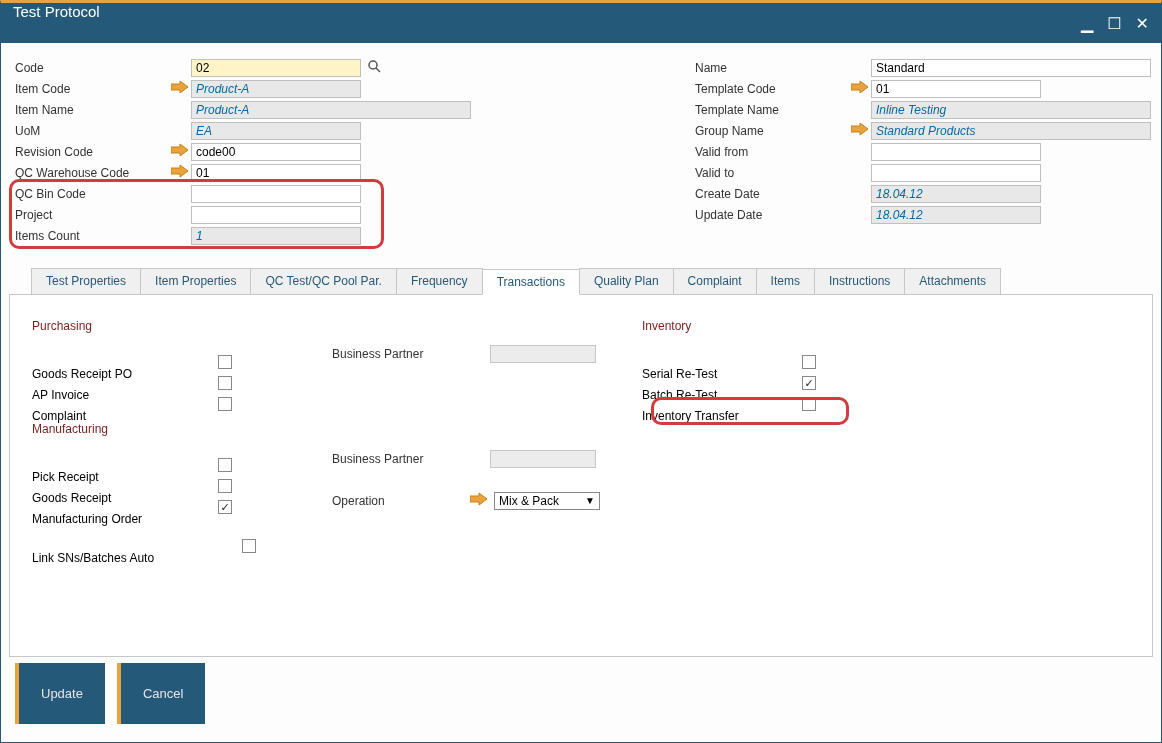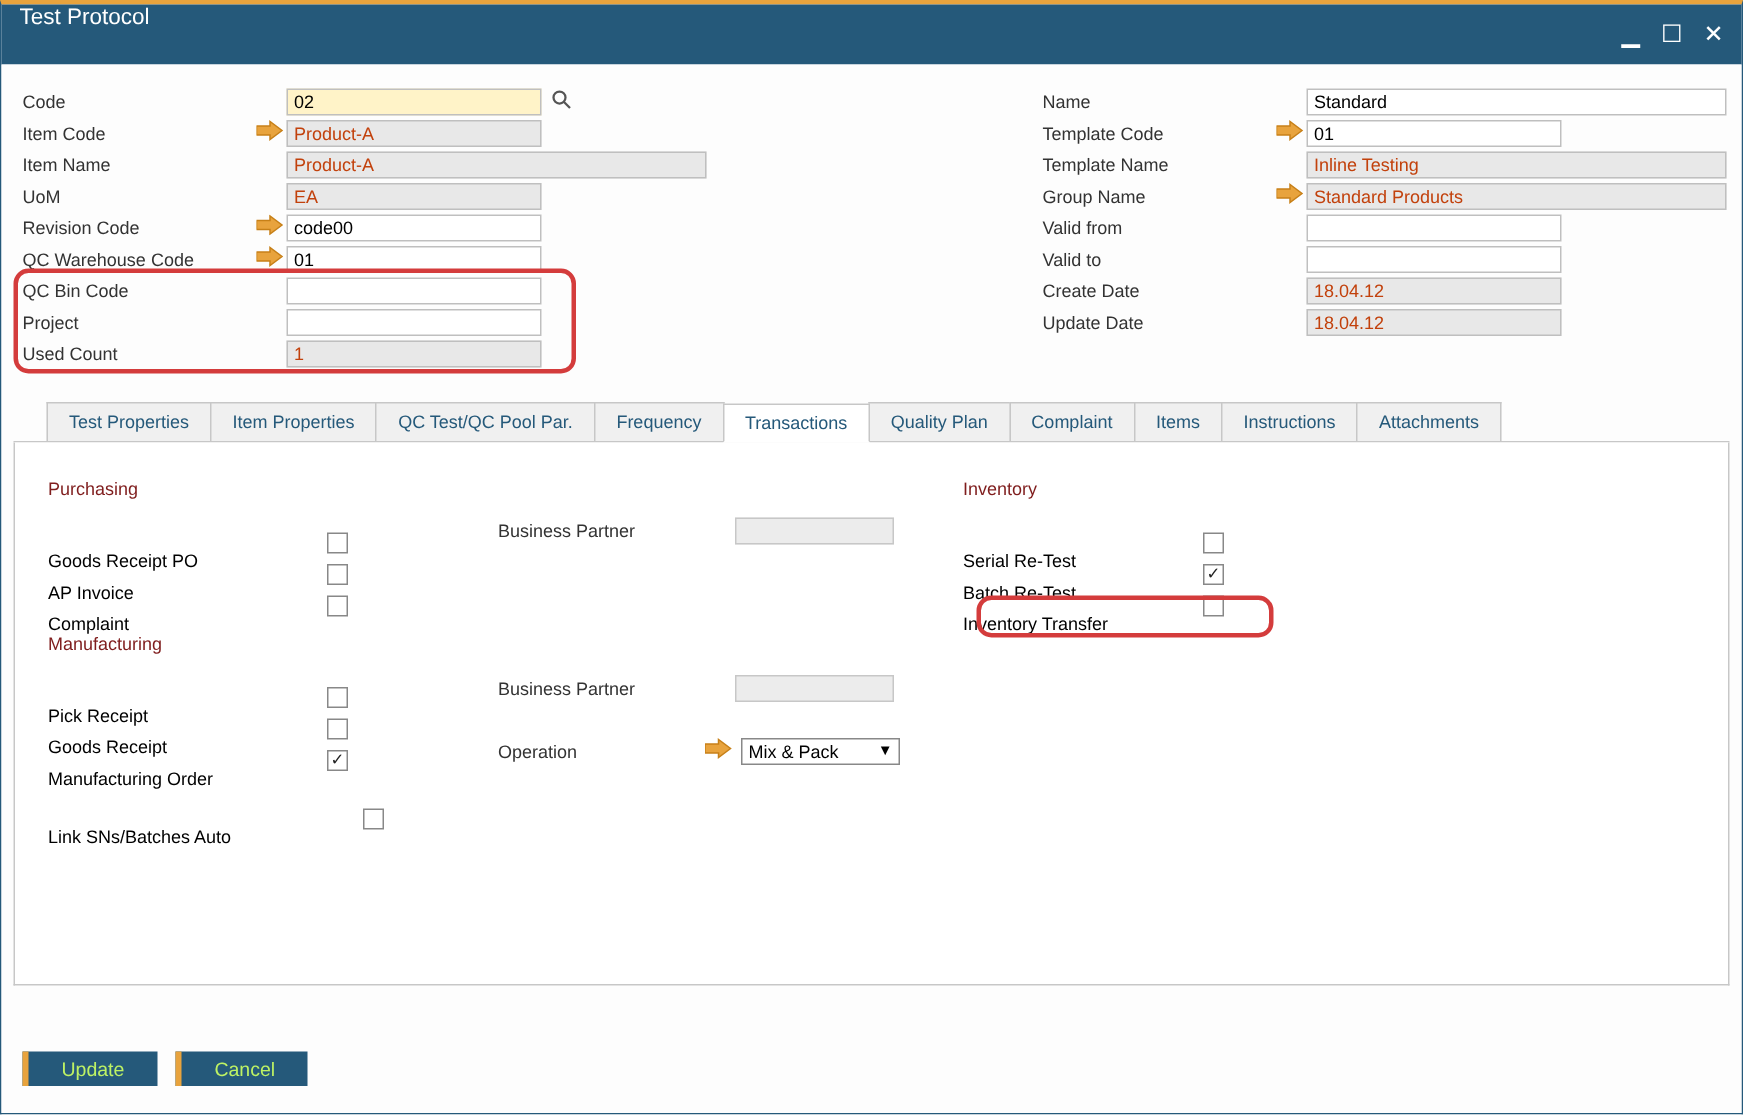--- a/index.html
+++ b/index.html
@@ -10,21 +10,21 @@
   .window-controls { display:flex; gap:14px; align-items:center; }
   .window-controls span { color:#fff; font-size:16px; cursor:default; }
   .content { flex:1; padding:14px 8px 8px 8px; background:#fdfdfd; position:relative; }
   .form-columns { display:flex; gap:20px; }
   .col { flex:0 0 auto; }
   .col.left { width: 460px; margin-left:4px;}
   .col.right { width: 470px; margin-left:200px;}
   .row { display:flex; align-items:center; height:21px; position:relative; }
   .lbl { width:178px; color:#333; padding-left:2px;}
   .fld { height:18px; border:1px solid #bfbfbf; padding:1px 4px; background:#fff; line-height:14px; }
-  .fld.readonly { background:#e8e8e8; color:#c2410c;}
+  .fld.readonly { background:#e8e8e8; color:#0369a1;font-style:italic;}
   .fld.yellow { background:#fff3c8; }
   .fld.med { width:170px; }
   .fld.wide { width:280px; }
   .arrow-icon { position:absolute; left:158px; top:2px; }
   .arrow-icon svg { width:18px; height:14px; }
   .lookup-icon { position:absolute; right:92px; top:2px; }
   .highlight-box { position:absolute; border:3px solid #d43c3c; border-radius:10px; pointer-events:none; }
   #hl1 { left:8px; top:136px; width:375px; height:70px; }
   #hl2 { left:650px; top:354px; width:198px; height:28px; }
   .tabstrip { margin-top:22px; border-bottom:1px solid #c7c7c7; display:flex; padding-left:22px; gap:0; }
@@ -33,21 +33,21 @@
   .tabpanel { border:1px solid #c7c7c7; border-top:none; padding:20px 22px; height:362px; background:#fff;}
   .section-title { margin:4px 0 10px 0; color:#7f1d1d;}
   .chkrow { display:flex; align-items:center; height:21px; position:relative;}
   .chkrow .clabel { width:186px;margin-top:24px; }
   .chk { width:14px; height:14px; border:1px solid #888; background:#fff; display:inline-flex; align-items:center; justify-content:center;}
   .chk.checked::after { content:"✓"; font-size:11px; line-height:10px; color:#222;}
   .midcol-label { color:#333; margin-right:8px;}
   .dropdown { height:18px; border:1px solid #888; background:#fff; display:inline-flex; align-items:center; padding:0 4px; width:106px; justify-content:space-between;}
   .dropdown .caret { font-size:10px;}
   .buttons { position:absolute; left:14px; bottom:18px; display:flex; gap:12px;}
-  .btn { background:#25597a; color:#bef264; border:none; padding:4px 22px; font-size:13px; border-left:4px solid #e8a33d;}
+  .btn { background:#25597a; color:#e5e5e5; border:none; padding:23px 22px; font-size:13px; border-left:4px solid #e8a33d;}
   .disabled-field { height:18px; border:1px solid #c7c7c7; background:#ececec; width:106px; display:inline-block;}
   .grid3 { display:flex; }
   .grid3 .c1 { width:300px;}
   .grid3 .c2 { width:310px;}
   .grid3 .c3 { width:300px;}
 </style>
 </head>
 <body>
 
 <div class="window">
@@ -106,21 +106,21 @@
         </div>
         <div class="row">
           <span class="lbl">QC Bin Code</span>
           <input class="fld med" value="" style="">
         </div>
         <div class="row">
           <span class="lbl">Project</span>
           <input class="fld med" value="" style="">
         </div>
         <div class="row">
-          <span class="lbl">Used Count</span>
+          <span class="lbl">Items Count</span>
           <span class="fld readonly med">1</span>
         </div>
       </div>
 
       <div class="col right">
         <div class="row">
           <span class="lbl">Name</span>
           <input class="fld wide" value="Standard" style="">
         </div>
         <div class="row">

